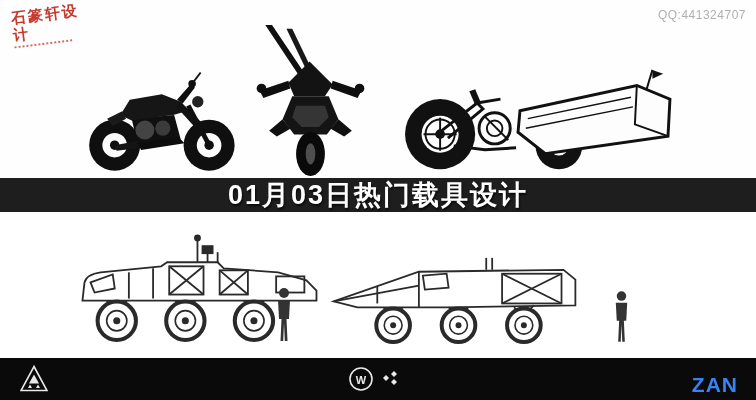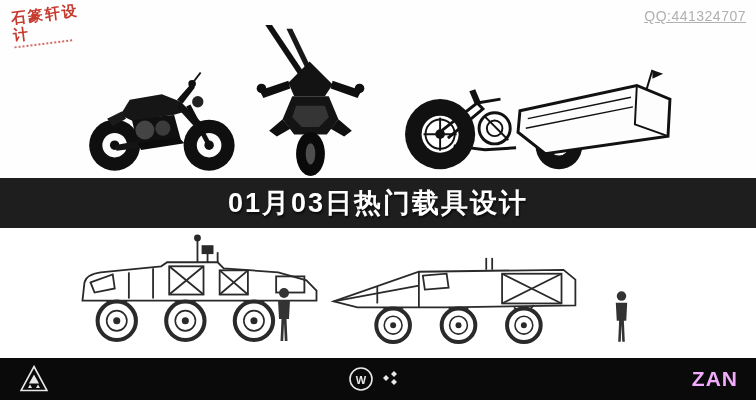--- a/index.html
+++ b/index.html
@@ -15,31 +15,31 @@
 
   .stamp {
     position:absolute; top:5px; left:12px; width:74px;
     color:#c43a2e; transform:rotate(-7deg);
   }
   .stamp-text { font-size:15px; font-weight:bold; line-height:1.15; letter-spacing:2px; }
   .stamp-line { margin-top:2px; width:58px; border-top:2px dotted #c43a2e; opacity:.75; }
 
   .contact {
     position:absolute; top:6px; right:10px;
-    text-align:right; font-size:14px; line-height:1.55;
-    color:#b0b0b0; letter-spacing:.5px;text-decoration:underline;
+    text-align:right; font-size:12px; line-height:1.55;
+    color:#b0b0b0; letter-spacing:.5px;
   }
 
   .moto-side  { position:absolute; left:75px;  top:50px; width:170px; height:128px; }
   .moto-front { position:absolute; left:248px; top:20px; width:125px; height:160px; }
   .trike      { position:absolute; left:390px; top:66px; width:295px; height:112px; }
 
   
   .banner {
-    position:absolute; top:178px; left:0; width:756px; height:50px;
+    position:absolute; top:178px; left:0; width:756px; height:34px;
     background:#1e1e1e; display:flex; align-items:center; justify-content:center;text-align:right;
   }
   .banner-title {
     color:#ffffff; font-size:27px; font-weight:bold; letter-spacing:2px;
     text-shadow:1px 2px 2px rgba(0,0,0,.65);
   }
 
   
   .mid-section { position:absolute; top:228px; left:0; width:756px; height:130px; background:#ffffff; }
   .rover-left   { position:absolute; left:68px;  top:4px;  width:268px; height:116px; }
@@ -48,22 +48,22 @@
   .figure-right { position:absolute; left:612px; top:62px; width:19px;  height:54px; }
 
   
   .footer {
     position:absolute; top:358px; left:0; width:756px; height:42px;
     background:#0a0a0a; display:flex; align-items:center;
   }
   .logo-triangle { position:absolute; left:20px; top:7px; width:28px; height:27px; }
   .center-logos  { position:absolute; left:348px; top:8px; display:flex; align-items:center; gap:8px; }
   .brand {
-    position:absolute; right:18px; top:9px;
-    color:#f0abfc; font-size:21px; font-weight:800; letter-spacing:1px;
+    position:absolute; right:18px; top:15px;
+    color:#3b82f6; font-size:21px; font-weight:800; letter-spacing:1px;
     font-family:"Liberation Sans", sans-serif;
   }
 </style>
 </head>
 <body>
 
 <div class="page">
 
   <div class="top-section">
 

